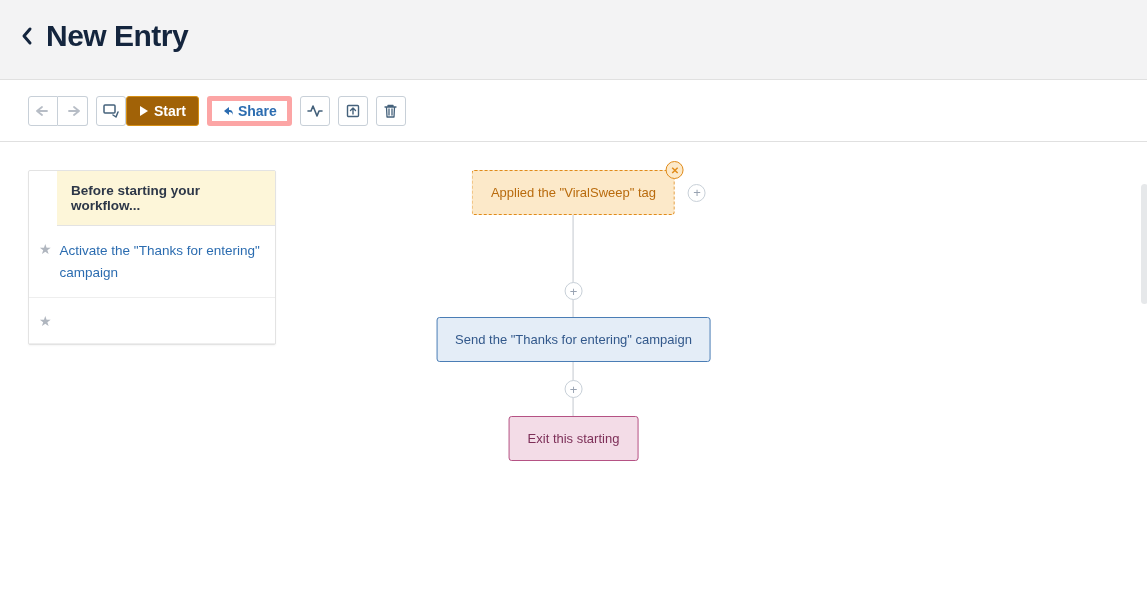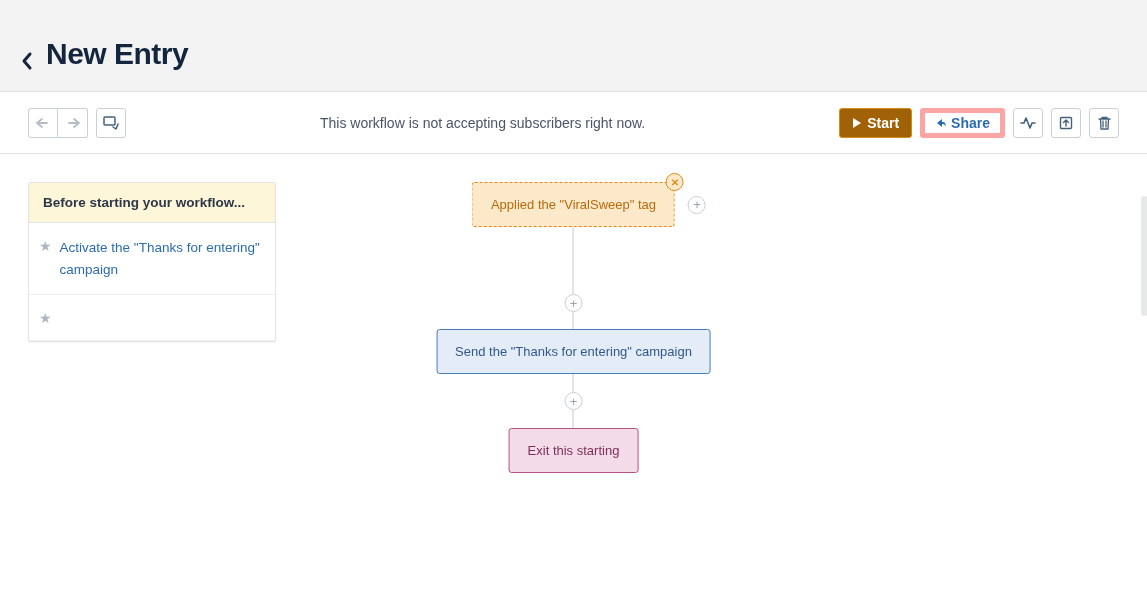--- a/index.html
+++ b/index.html
@@ -13,22 +13,22 @@
   color: #333;
   width: 1147px;
   height: 590px;
   overflow: hidden;
 }
 .header-bar {
   background: #f3f3f4;
   border-bottom: 1px solid #e0e0e0;
   padding: 12px 6px 20px 20px;
   display: flex;
-  align-items: flex-end;
-  height: 92px;
+  align-items: center;
+  height: 80px;
 }
 .back-chevron {
   font-size: 24px;
   font-weight: bold;
   color: #14253e;
   margin-right: 12px;
   cursor: pointer;
 }
 .page-title {
   font-size: 30px;
@@ -120,20 +120,21 @@
   box-shadow: 0 1px 2px rgba(0,0,0,0.04);
   align-self: flex-start;
 }
 .sidebar-header {
   background: #fdf6d9;
   border-bottom: 1px solid #e3e3e3;
   padding: 12px 14px;
   font-weight: 700;
   font-size: 13.5px;
   color: #2d3748;
+  margin-left: 28px;
 }
 .sidebar-item {
   display: flex;
   align-items: flex-start;
   padding: 14px 14px 14px 10px;
   border-bottom: 1px solid #eee;
   gap: 8px;
   cursor: pointer;
 }
 .sidebar-item:last-child { border-bottom: none; }
@@ -283,21 +284,20 @@
           <path d="M8 2 L13 6 L8 10 M13 6 H3" stroke="#b7bdc6" stroke-width="1.8" fill="none" stroke-linecap="round" stroke-linejoin="round"></path>
         </svg>
     </button>
     <button class="icon-btn layout-btn">
       <svg width="16" height="14" viewBox="0 0 16 14">
         <rect x="1" y="1" width="11" height="8" rx="1" stroke="#44617b" stroke-width="1.5" fill="none"></rect>
         <path d="M10 11 L13 13 L15 8" stroke="#44617b" stroke-width="1.5" fill="none" stroke-linecap="round" stroke-linejoin="round"></path>
       </svg>
     </button>
   </div>
-  <div class="toolbar-center">This workflow is not accepting subscribers right now.</div>
   <div class="toolbar-right">
     <button class="start-btn">
       <svg width="10" height="12" viewBox="0 0 10 12">
           <path d="M1 1 L9 6 L1 11 Z" fill="#fff"></path>
         </svg>
       <span>Start</span>
     </button>
     <button class="share-btn">
       <svg width="12" height="12" viewBox="0 0 12 12">
           <path d="M7 2 L2 6 L7 10 L7 7 C10 7 11 9 11 11 C11 6 10 5 7 5 Z" fill="#2b6cb0"></path>

